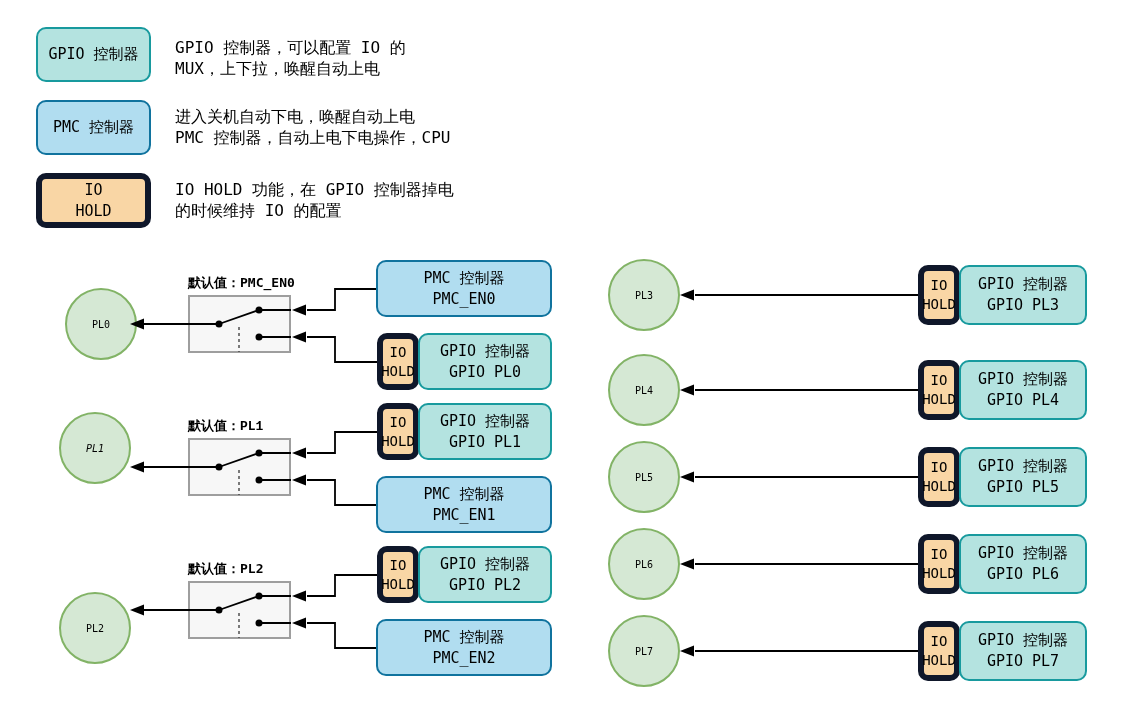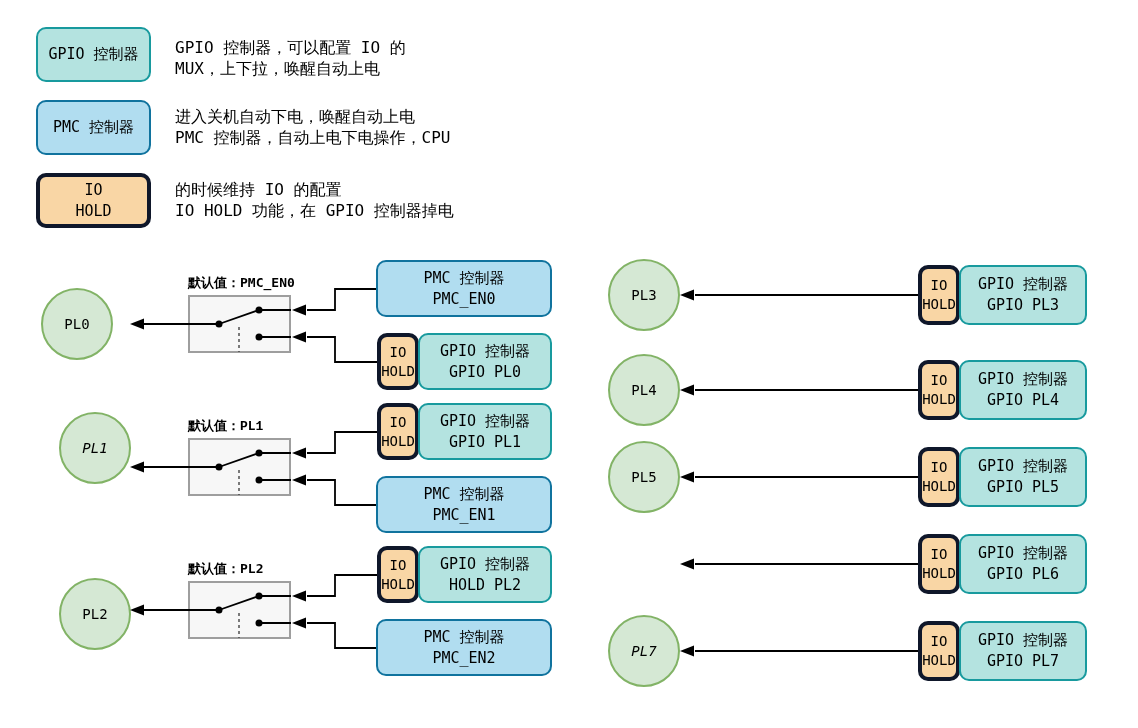--- a/index.html
+++ b/index.html
@@ -2,24 +2,24 @@
 <html><head>
 <meta charset="utf-8">
 <style>
   html,body{margin:0;padding:0;background:#fff;}
   .canvas{position:relative;width:1138px;height:728px;background:#ffffff;overflow:hidden;
           font-family:"DejaVu Sans Mono","DejaVu Sans","Liberation Sans",sans-serif;color:#000;}
   .box{position:absolute;box-sizing:border-box;display:flex;flex-direction:column;
        align-items:center;justify-content:center;text-align:center;border-radius:10px;}
   .teal{background:#b4e3e0;border:2px solid #189a9e;}
   .blue{background:#b1ddf0;border:2px solid #10739e;}
-  .orange{background:#f9d6a5;border:4px solid #0f172a;}
+  .orange{background:#f9d6a5;border:6px solid #0f172a;}
   .circle{position:absolute;box-sizing:border-box;width:72px;height:72px;border-radius:50%;
           background:#d5e8d4;border:2px solid #82b366;display:flex;align-items:center;
-          justify-content:center;font-size:14px;}
+          justify-content:center;font-size:10px;}
   .swbox{position:absolute;box-sizing:border-box;width:103px;height:58px;
          background:#f7f7f7;border:2px solid #9e9e9e;}
   .swlabel{position:absolute;font-size:13px;font-weight:bold;white-space:nowrap;}
   .bxtext{font-size:15px;line-height:21px;white-space:nowrap;}
   .holdsm .bxtext{font-size:14px;line-height:19px;}
   .lgbox{width:115px;height:55px;}
   .desc{position:absolute;font-size:16px;line-height:21px;white-space:nowrap;}
   svg.wires{position:absolute;left:0;top:0;pointer-events:none;}
   svg.wires path{stroke:#000;stroke-width:1.8;fill:none;}
   svg.wires path.dash{stroke:#444;stroke-width:1.4;stroke-dasharray:3 3;}
@@ -45,25 +45,25 @@
   <div class="desc" style="left:175px;top:106px;">
     <div>进入关机自动下电，唤醒自动上电</div>
     <div>PMC 控制器，自动上电下电操作，CPU</div>
   </div>
 
   <div class="box orange lgbox" style="left:36px;top:173px;">
     <div class="bxtext">IO</div>
     <div class="bxtext">HOLD</div>
   </div>
   <div class="desc" style="left:175px;top:179px;">
+    <div>IO HOLD 功能，在 GPIO 控制器掉电</div>
     <div>的时候维持 IO 的配置</div>
-    <div>IO HOLD 功能，在 GPIO 控制器掉电</div>
-  </div>
-
-  <div class="circle" style="left:41px;top:288px;">
+  </div>
+
+  <div class="circle" style="left:65px;top:288px;">
     <span>PL0</span>
   </div>
   <div class="swlabel" style="left:188px;top:274px;">默认值：PMC_EN0</div>
   <div class="swbox" style="left:188px;top:295px;"></div>
   <div class="box blue" style="left:376px;top:260px;width:176px;height:57px;">
     <div class="bxtext">PMC 控制器</div>
     <div class="bxtext">PMC_EN0</div>
   </div>
   <div class="box orange holdsm" style="left:377px;top:333px;width:42px;height:57px;">
     <div class="bxtext">IO</div>
@@ -85,32 +85,32 @@
   </div>
   <div class="box teal" style="left:418px;top:403px;width:134px;height:57px;">
     <div class="bxtext">GPIO 控制器</div>
     <div class="bxtext">GPIO PL1</div>
   </div>
   <div class="box blue" style="left:376px;top:476px;width:176px;height:57px;">
     <div class="bxtext">PMC 控制器</div>
     <div class="bxtext">PMC_EN1</div>
   </div>
 
-  <div class="circle" style="left:59px;top:578px;">
+  <div class="circle" style="left:59px;top:592px;">
     <span>PL2</span>
   </div>
   <div class="swlabel" style="left:188px;top:560px;">默认值：PL2</div>
   <div class="swbox" style="left:188px;top:581px;"></div>
   <div class="box orange holdsm" style="left:377px;top:546px;width:42px;height:57px;">
     <div class="bxtext">IO</div>
     <div class="bxtext">HOLD</div>
   </div>
   <div class="box teal" style="left:418px;top:546px;width:134px;height:57px;">
     <div class="bxtext">GPIO 控制器</div>
-    <div class="bxtext">HOLD PL2</div>
+    <div class="bxtext">GPIO PL2</div>
   </div>
   <div class="box blue" style="left:376px;top:619px;width:176px;height:57px;">
     <div class="bxtext">PMC 控制器</div>
     <div class="bxtext">PMC_EN2</div>
   </div>
 
   <div class="circle" style="left:608px;top:259px;">
     <span>PL3</span>
   </div>
   <div class="box orange holdsm" style="left:918px;top:265px;width:42px;height:60px;">
@@ -139,30 +139,33 @@
   </div>
   <div class="box orange holdsm" style="left:918px;top:447px;width:42px;height:60px;">
     <div class="bxtext">IO</div>
     <div class="bxtext">HOLD</div>
   </div>
   <div class="box teal" style="left:959px;top:447px;width:128px;height:60px;">
     <div class="bxtext">GPIO 控制器</div>
     <div class="bxtext">GPIO PL5</div>
   </div>
 
+  <div class="circle" style="left:608px;top:528px;">
+    <span>PL6</span>
+  </div>
   <div class="box orange holdsm" style="left:918px;top:534px;width:42px;height:60px;">
     <div class="bxtext">IO</div>
     <div class="bxtext">HOLD</div>
   </div>
   <div class="box teal" style="left:959px;top:534px;width:128px;height:60px;">
     <div class="bxtext">GPIO 控制器</div>
     <div class="bxtext">GPIO PL6</div>
   </div>
 
-  <div class="circle" style="left:608px;top:615px;font-style:italic;">
+  <div class="circle" style="left:608px;top:615px;">
     <span>PL7</span>
   </div>
   <div class="box orange holdsm" style="left:918px;top:621px;width:42px;height:60px;">
     <div class="bxtext">IO</div>
     <div class="bxtext">HOLD</div>
   </div>
   <div class="box teal" style="left:959px;top:621px;width:128px;height:60px;">
     <div class="bxtext">GPIO 控制器</div>
     <div class="bxtext">GPIO PL7</div>
   </div>

